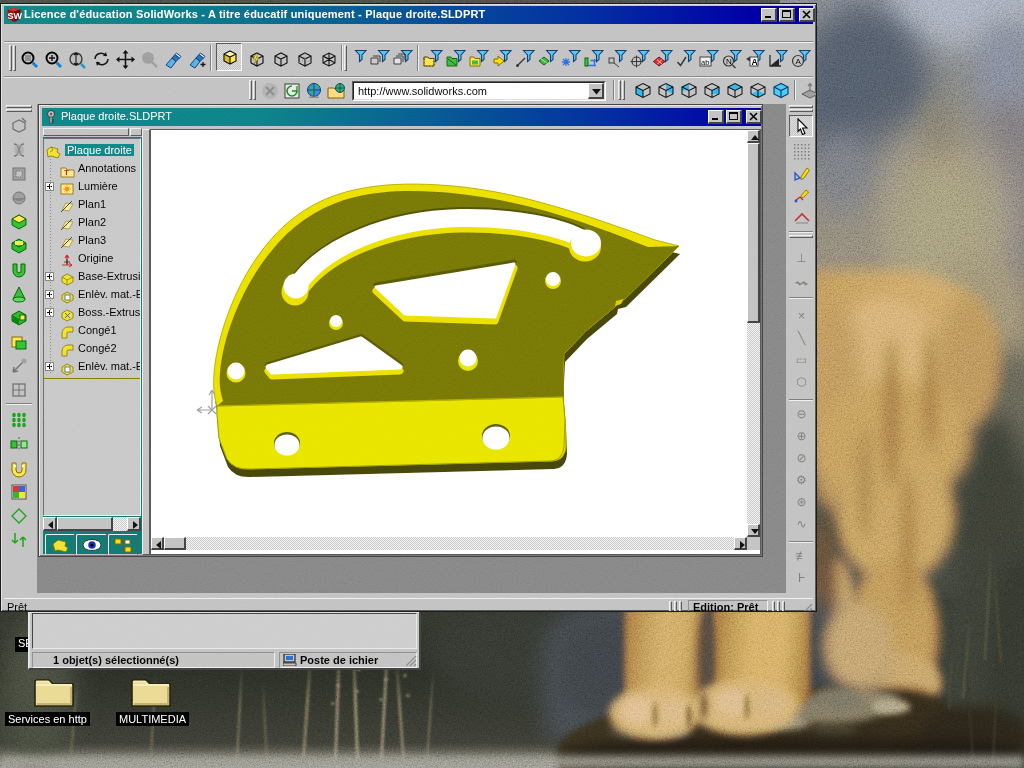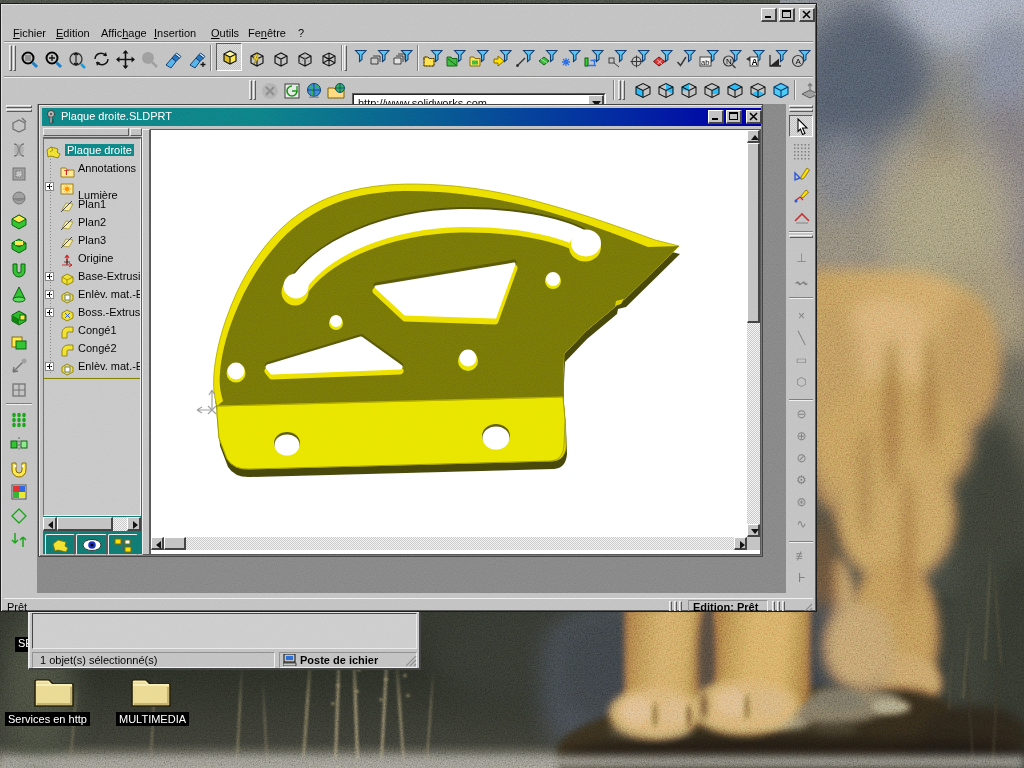--- a/index.html
+++ b/index.html
@@ -117,21 +117,21 @@
         <feTurbulence type="fractalNoise" baseFrequency="0.75" numOctaves="2" stitchTiles="stitch"></feTurbulence>
         <feColorMatrix type="matrix" values="1 0 0 0 0, 1 0 0 0 0, 1 0 0 0 0, 0 0 0 0 1"></feColorMatrix>
       </filter>
       <rect width="1024" height="768" filter="url(#nz)"></rect>
     </svg>
 </div>
 <div class="abs" style="left:15px;top:637px;width:22px;height:15px;background:#000;color:#fff;font-size:11px;padding-left:3px">SE</div>
 <div class="abs ras" style="left:28px;top:611px;width:393px;height:59px;border-width:1px 2px 2px 1px;box-shadow:inset 1px 1px 0 #dfdfdf">
 <div class="abs sun" style="left:3px;top:1px;width:385px;height:36px;background:#cbcbcb"></div>
 <div class="abs" style="left:3px;top:39px;width:385px;height:17px">
- <div class="abs sun" style="left:0;top:1px;width:243px;height:16px;border-color:#8a8a8a #efefef #efefef #8a8a8a;font-size:11px;font-weight:normal;padding:1px 0 0 7px">1 objet(s) sélectionné(s)</div>
+ <div class="abs sun" style="left:0;top:1px;width:243px;height:16px;border-color:#8a8a8a #efefef #efefef #8a8a8a;font-size:11px;font-weight:bold;padding:1px 0 0 20px">1 objet(s) sélectionné(s)</div>
  <div class="abs sun" style="left:247px;top:1px;width:138px;height:16px;border-color:#8a8a8a #efefef #efefef #8a8a8a;font-size:11px;font-weight:bold;padding:1px 0 0 20px">Poste de ichier</div>
  <svg class="abs" style="left:251px;top:3px" width="14" height="12">
         <rect x="1" y="0" width="11" height="8" fill="#c0c0c0" stroke="#000"></rect>
         <rect x="3" y="2" width="7" height="4" fill="#2a6ad4"></rect>
         <rect x="0" y="9" width="13" height="3" fill="#c0c0c0" stroke="#000" stroke-width=".7"></rect>
       </svg>
  <svg class="abs" style="left:374px;top:5px" width="11" height="11">
         <path d="M10 0 L0 10 M10 4 L4 10 M10 8 L8 10" stroke="#888" stroke-width="1.2"></path>
       </svg>
 </div>
@@ -144,42 +144,42 @@
     </svg></div>
 <div class="abs" style="left:130px;top:675px"><svg width="42" height="34" viewBox="0 0 42 34">
       <path d="M2 6 L2 31 L40 31 L40 9 L20 9 L16 5 L4 5 Z" fill="#e9d98e" stroke="#26200a" stroke-width="1.6"></path>
       <path d="M3 10 L39 10" stroke="#f6ecb4" stroke-width="2"></path>
       <path d="M3 6.5 L15 6.5 L18.5 10" fill="none" stroke="#f6ecb4" stroke-width="1.3"></path>
       <path d="M38 12 L38 29 L4 29" fill="none" stroke="#bfae6e" stroke-width="2"></path>
     </svg></div>
 <div class="abs" style="left:5px;top:712px;background:#000;color:#fff;font-size:11px;padding:1px 3px">Services en http</div>
 <div class="abs" style="left:116px;top:712px;background:#000;color:#fff;font-size:11px;padding:1px 3px">MULTIMEDIA</div>
 <div class="abs" style="left:0;top:3px;width:817px;height:609px;background:#c0c0c0;border:1px solid #1a1a1a;box-shadow:inset 1px 1px 0 #dfdfdf,inset -1px -1px 0 #555;overflow:hidden">
+<div class="abs" style="left:3px;top:2px;width:809px;height:18px;background:linear-gradient(90deg,#0e8181 0%,#0d7b82 18%,#07568c 45%,#022c9c 72%,#0000a0 92%)">
+<svg class="abs" style="left:2px;top:1px" width="16" height="16" viewBox="0 0 16 16">
+        <path d="M1.5 2.5 L8 1 L14.5 2.5 L14.5 11.5 L8 15 L1.5 11.5 Z" fill="#9c1010"></path>
+        <path d="M1.5 2.5 L8 1 L14.5 2.5 L8 4.5 Z" fill="#d03030"></path>
+        <path d="M8 4.5 L14.5 2.5 L14.5 11.5 L8 15 Z" fill="#6e0808"></path>
+        <text x="1.6" y="11.5" font-size="9" font-weight="bold" fill="#fff" font-family="Liberation Sans">SW</text>
+      </svg>
+<div class="abs" style="left:20px;top:2px;font-size:11px;font-weight:bold;color:#fff;letter-spacing:0.18px;white-space:nowrap">Licence d'éducation SolidWorks - A titre éducatif uniquement - Plaque droite.SLDPRT</div>
+</div>
 <div class="abs" style="left:760px;top:4px;display:flex;gap:2px">
       <div class="btn" style="width:16px;height:14px;position:relative">
         <div style="position:absolute;left:3px;bottom:2px;width:6px;height:2px;background:#000"></div>
       </div>
       <div class="btn" style="width:16px;height:14px;position:relative">
         <div style="position:absolute;left:2px;top:1px;width:9px;height:8px;border:1px solid #000;border-top-width:2px"></div>
       </div>
       <div class="btn" style="width:16px;height:14px;position:relative;margin-left:2px">
         <svg style="position:absolute;left:2px;top:1px" width="9" height="9">
           <path d="M1 1 L8 8 M8 1 L1 8" stroke="#000" stroke-width="1.6"></path>
         </svg>
       </div>
     </div>
-<div class="abs" style="left:3px;top:20px;width:809px;height:17px;font-size:11px">
-<div class="abs" style="left:9px;top:3px"><u>F</u>ichier</div>
-<div class="abs" style="left:52px;top:3px"><u>E</u>dition</div>
-<div class="abs" style="left:97px;top:3px">Affic<u>h</u>age</div>
-<div class="abs" style="left:150px;top:3px"><u>I</u>nsertion</div>
-<div class="abs" style="left:207px;top:3px"><u>O</u>utils</div>
-<div class="abs" style="left:244px;top:3px">Fe<u>n</u>être</div>
-<div class="abs" style="left:294px;top:3px">?</div>
-</div>
 <div class="abs" style="left:3px;top:37px;width:809px;height:0;border-top:1px solid #818181;border-bottom:1px solid #efefef"></div>
 <div class="abs" style="left:3px;top:38px;width:809px;height:34px">
 <div class="abs grip" style="left:5px;top:3px;height:26px"></div>
       <div class="abs grip" style="left:9px;top:3px;height:26px"></div>
 <div class="ti" style="left:14px;top:2px">
         <svg width="19" height="19">
           <circle cx="8" cy="8" r="5.5" fill="none" stroke="#000" stroke-width="2"></circle>
           <path d="M12.5 12.5 L17 17" stroke="#1878c8" stroke-width="3"></path>
           <rect x="5" y="5" width="6" height="6" fill="#888"></rect>
         </svg>
@@ -430,21 +430,21 @@
           <path d="M4 14.5 h10 v1.5 h-10 Z" fill="#888"></path>
         </svg>
       </div>
 <div class="ti" style="left:322px;top:0;height:27px">
         <svg width="20" height="18">
           <path d="M1 6 L1 16 L17 16 L17 8 L9 8 L7 6 Z" fill="#ffd878" stroke="#705808"></path>
           <circle cx="13" cy="6" r="4.5" fill="#30a858" stroke="#0a4a6a"></circle>
           <path d="M8.5 6 h9 M13 1.5 v9" stroke="#0a4a6a" stroke-width=".9"></path>
         </svg>
       </div>
-<div class="abs" style="left:348px;top:16px;width:254px;height:20px;border:1px solid;border-color:#555 #fff #fff #555;background:#fff">
+<div class="abs" style="left:348px;top:4px;width:254px;height:20px;border:1px solid;border-color:#555 #fff #fff #555;background:#fff">
 <div class="abs" style="left:0;top:0;width:252px;height:18px;border:1px solid;border-color:#222 #ddd #ddd #222;background:#fff;font-size:11px;padding:2px 0 0 4px">http://www.solidworks.com</div>
 <div class="abs btn" style="right:1px;top:1px;width:16px;height:16px">
           <svg style="position:absolute;left:3px;top:5px" width="9" height="6">
             <path d="M0 0 h9 l-4.5 5.5 Z" fill="#111"></path>
           </svg>
         </div>
       </div>
 <div class="abs sep" style="left:609px;top:3px;height:20px"></div>
 <div class="abs grip" style="left:614px;top:3px;height:20px"></div>
       <div class="abs grip" style="left:618px;top:3px;height:20px"></div>
@@ -765,21 +765,21 @@
           </div>
 <div class="abs" style="left:0;top:39px;height:18px;width:120px;white-space:nowrap">
             <span class="abs" style="left:1px;top:4px;width:9px;height:9px;border:1px solid #808080;background:#fff"></span>
             <span class="abs" style="left:3px;top:8px;width:5px;height:1px;background:#000"></span>
             <span class="abs" style="left:5px;top:6px;width:1px;height:5px;background:#000"></span>
             <span class="abs" style="left:16px;top:1px"><span style="display:inline-block;width:15px;height:14px;vertical-align:-3px"><svg width="15" height="14">
                   <rect x="1" y="2" width="12" height="10" fill="#ffe88a" stroke="#806000" stroke-width=".8"></rect>
                   <circle cx="7" cy="7" r="2" fill="#ff8800"></circle>
                   <path d="M7 3 v8 M3 7 h8 M4.5 4.5 l5 5 M9.5 4.5 l-5 5" stroke="#ff8800" stroke-width=".8"></path>
                 </svg></span></span>
-            <span class="abs treetxt" style="left:34px;top:11px">Lumière</span>
+            <span class="abs treetxt" style="left:34px;top:2px">Lumière</span>
           </div>
 <div class="abs" style="left:0;top:57px;height:18px;width:120px;white-space:nowrap">
             <span class="abs" style="left:16px;top:1px"><span style="display:inline-block;width:15px;height:14px;vertical-align:-3px"><svg width="15" height="14">
                   <path d="M2 10 L6 3 L13 4 L9 11 Z" fill="#f8ec9a" stroke="#998a30" stroke-width=".8"></path>
                   <path d="M1 12 L12 1" stroke="#444" stroke-width="1"></path>
                 </svg></span></span>
             <span class="abs treetxt" style="left:34px;top:2px">Plan1</span>
           </div>
 <div class="abs" style="left:0;top:75px;height:18px;width:120px;white-space:nowrap">
             <span class="abs" style="left:16px;top:1px"><span style="display:inline-block;width:15px;height:14px;vertical-align:-3px"><svg width="15" height="14">

